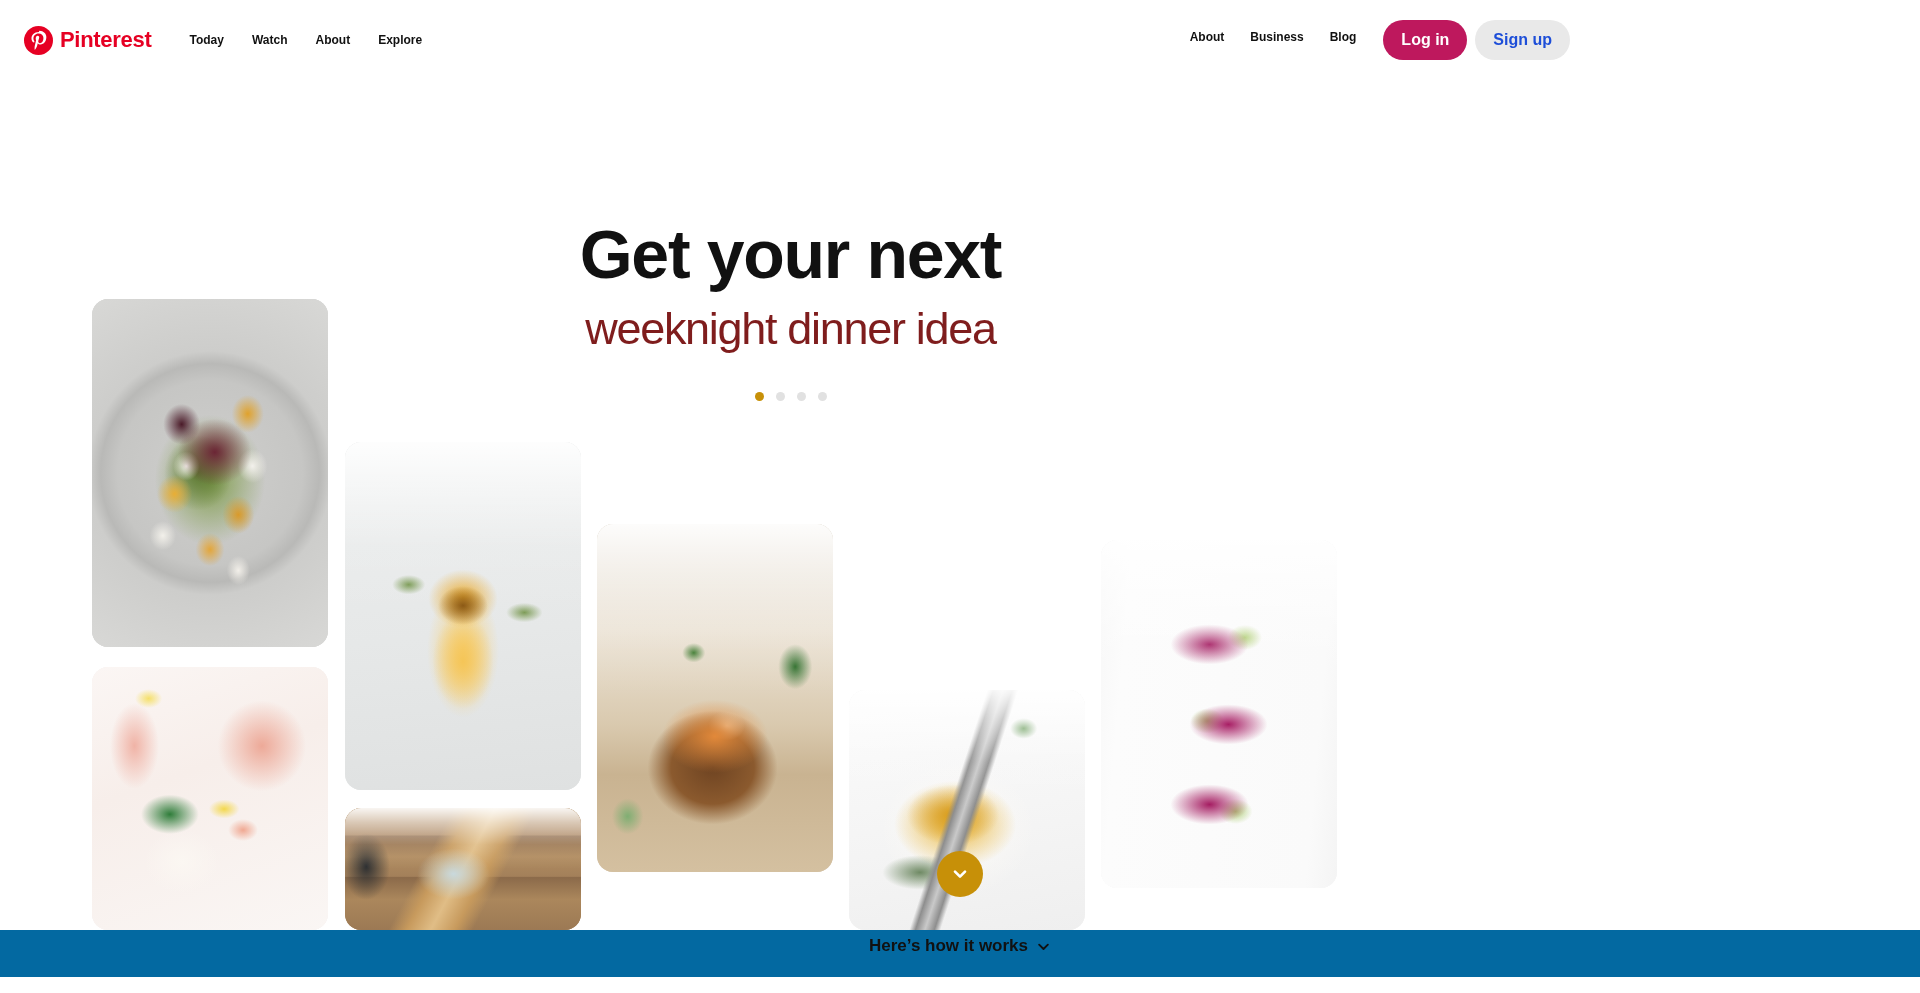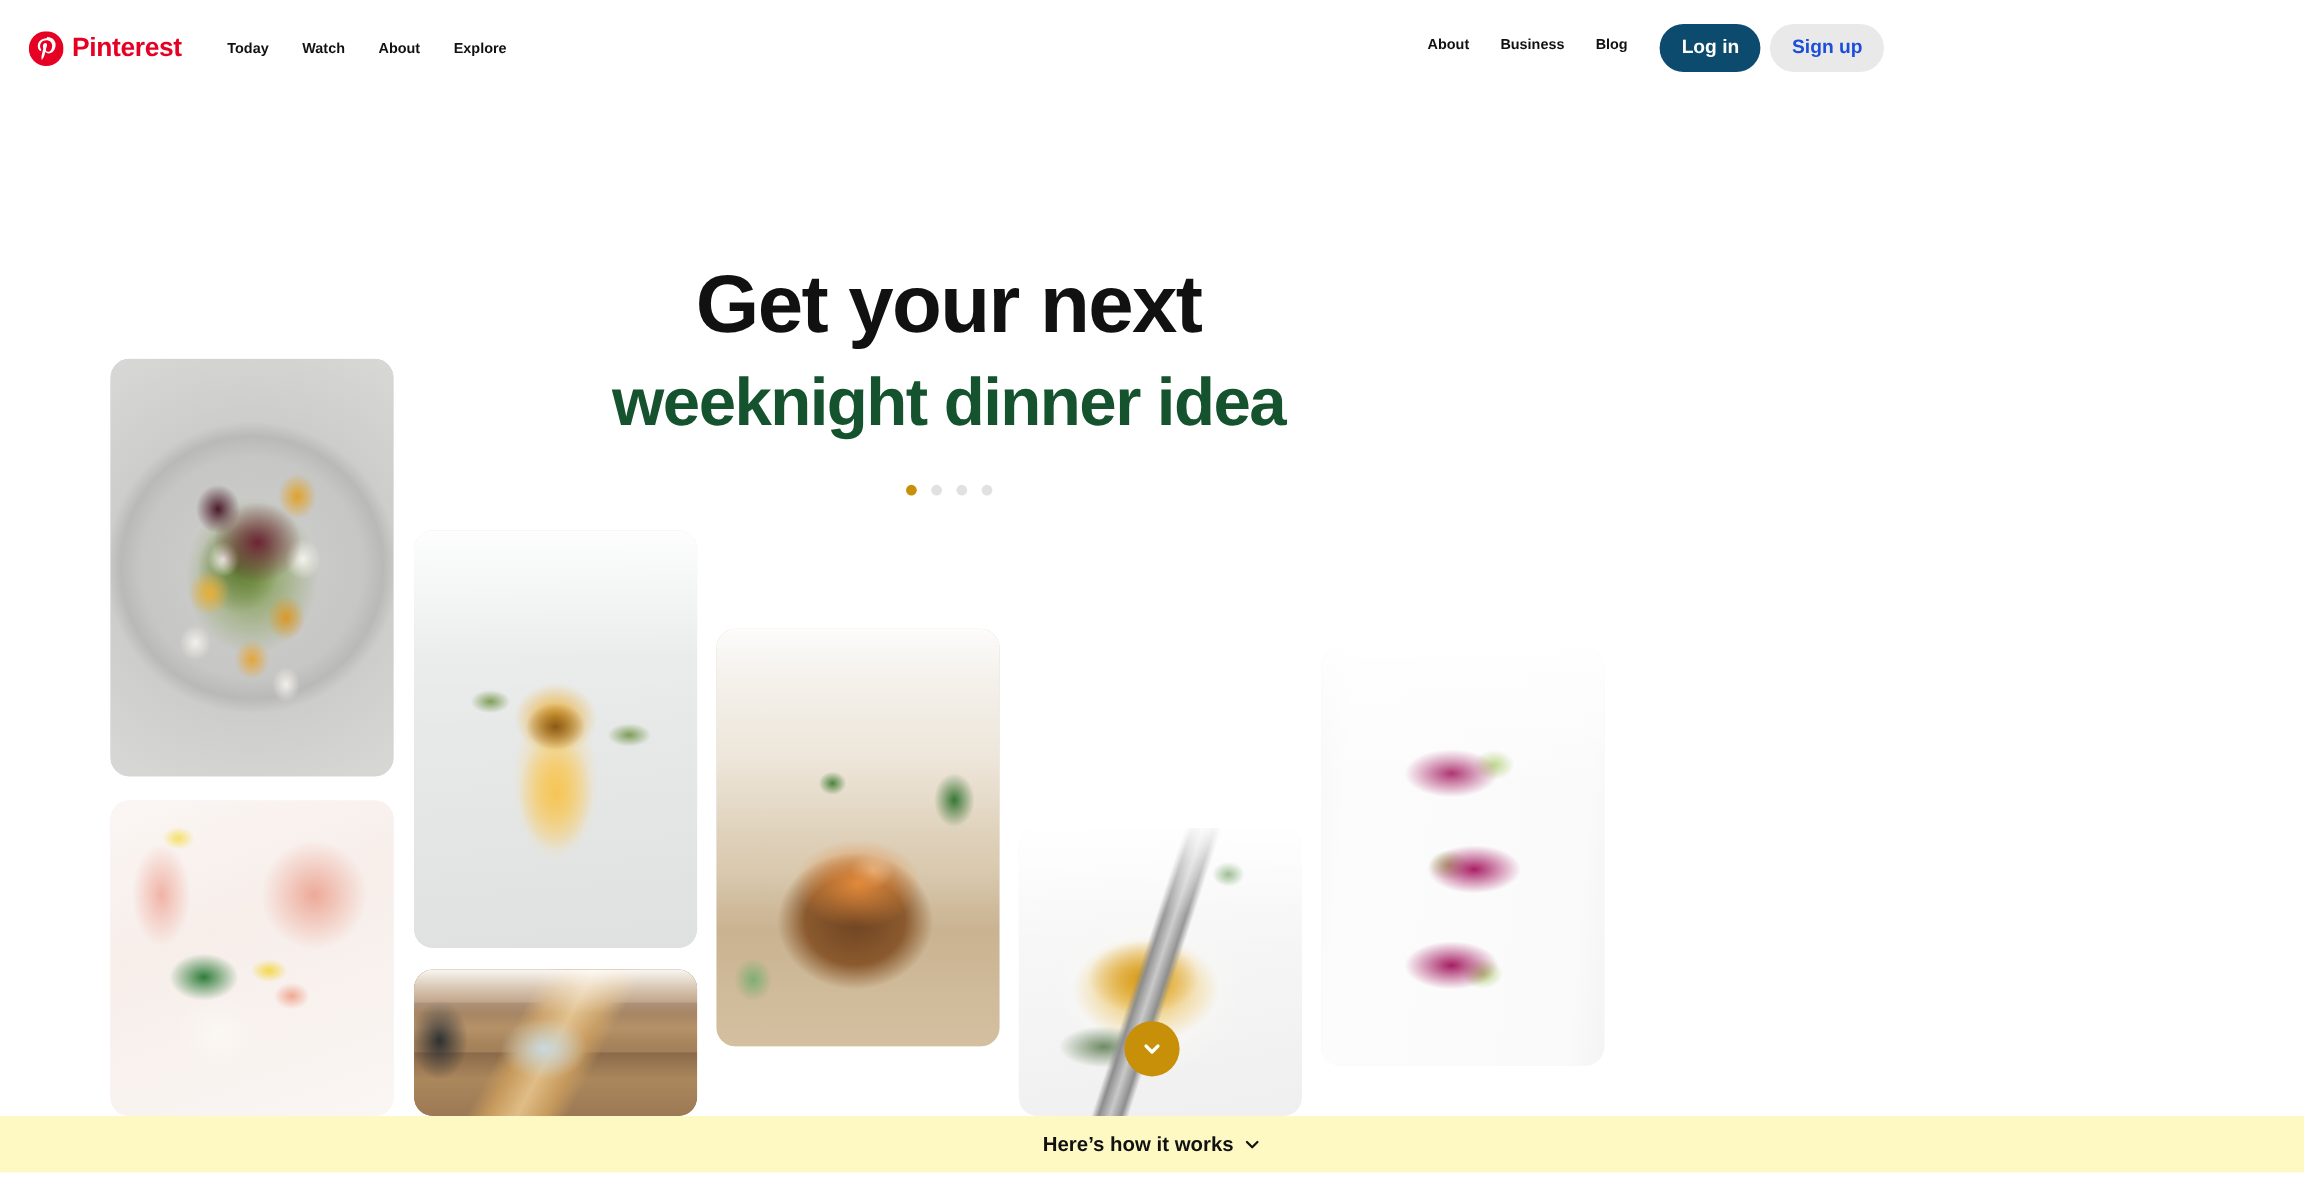--- a/index.html
+++ b/index.html
@@ -70,21 +70,21 @@
     border: none;
     border-radius: 24px;
     padding: 0 18px;
     height: 40px;
     line-height: 40px;
     cursor: pointer;
     white-space: nowrap;
     font-family: "Liberation Sans", sans-serif;
   }
   .btn-login {
-    background: #0c4a6e;
+    background: #be185d;
     color: #ffffff;
     margin-left: 14px;
   }
   .btn-signup {
     background: #e9e9e9;
     color: #1d4ed8;
     margin-left: 8px;
   }
 
   
@@ -98,24 +98,24 @@
     pointer-events: none;
   }
   .hero-line1 {
     font-size: 68px;
     line-height: 1.08;
     font-weight: bold;
     color: #111111;
     letter-spacing: -1.3px;
   }
   .hero-line2 {
-    font-size: 56px;
+    font-size: 45px;
     line-height: 1.08;
-    font-weight: bold;
-    color: #14532d;
+    font-weight: normal;
+    color: #7f1d1d;
     letter-spacing: -1.3px;
     margin-top: 14px;
   }
 
   .dots {
     display: flex;
     justify-content: center;
     gap: 12px;
     margin-top: 38px;
     pointer-events: auto;
@@ -274,23 +274,23 @@
     padding: 0;
   }
 
   
   .bottom-bar {
     position: absolute;
     left: 0;
     top: 930px;
     width: 1920px;
     height: 47px;
-    background: #fef9c3;
-    display: flex;
-    align-items: center;
+    background: #0369a1;
+    display: flex;
+    align-items: flex-start;
     justify-content: center;
     z-index: 70;
   }
   .bottom-bar-btn {
     display: flex;
     align-items: center;
     gap: 8px;
     background: transparent;
     border: none;
     font-family: "Liberation Sans", sans-serif;

